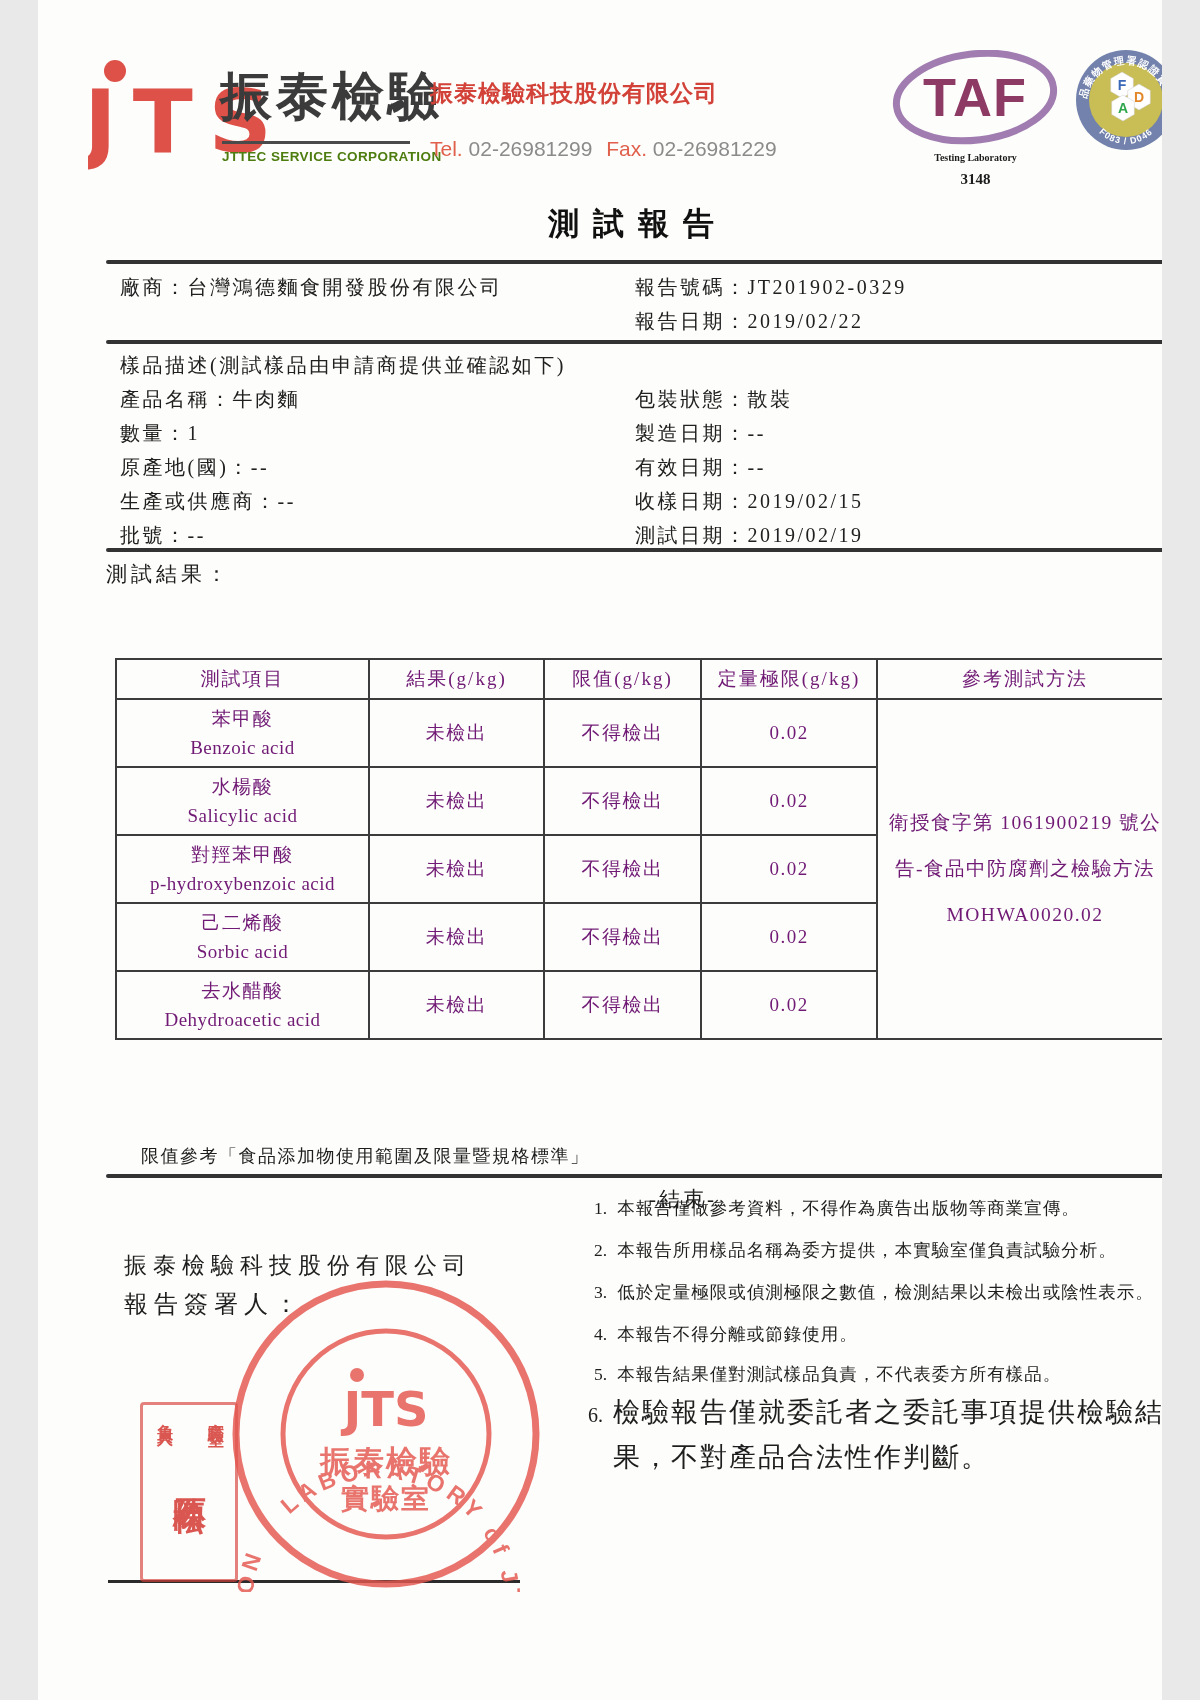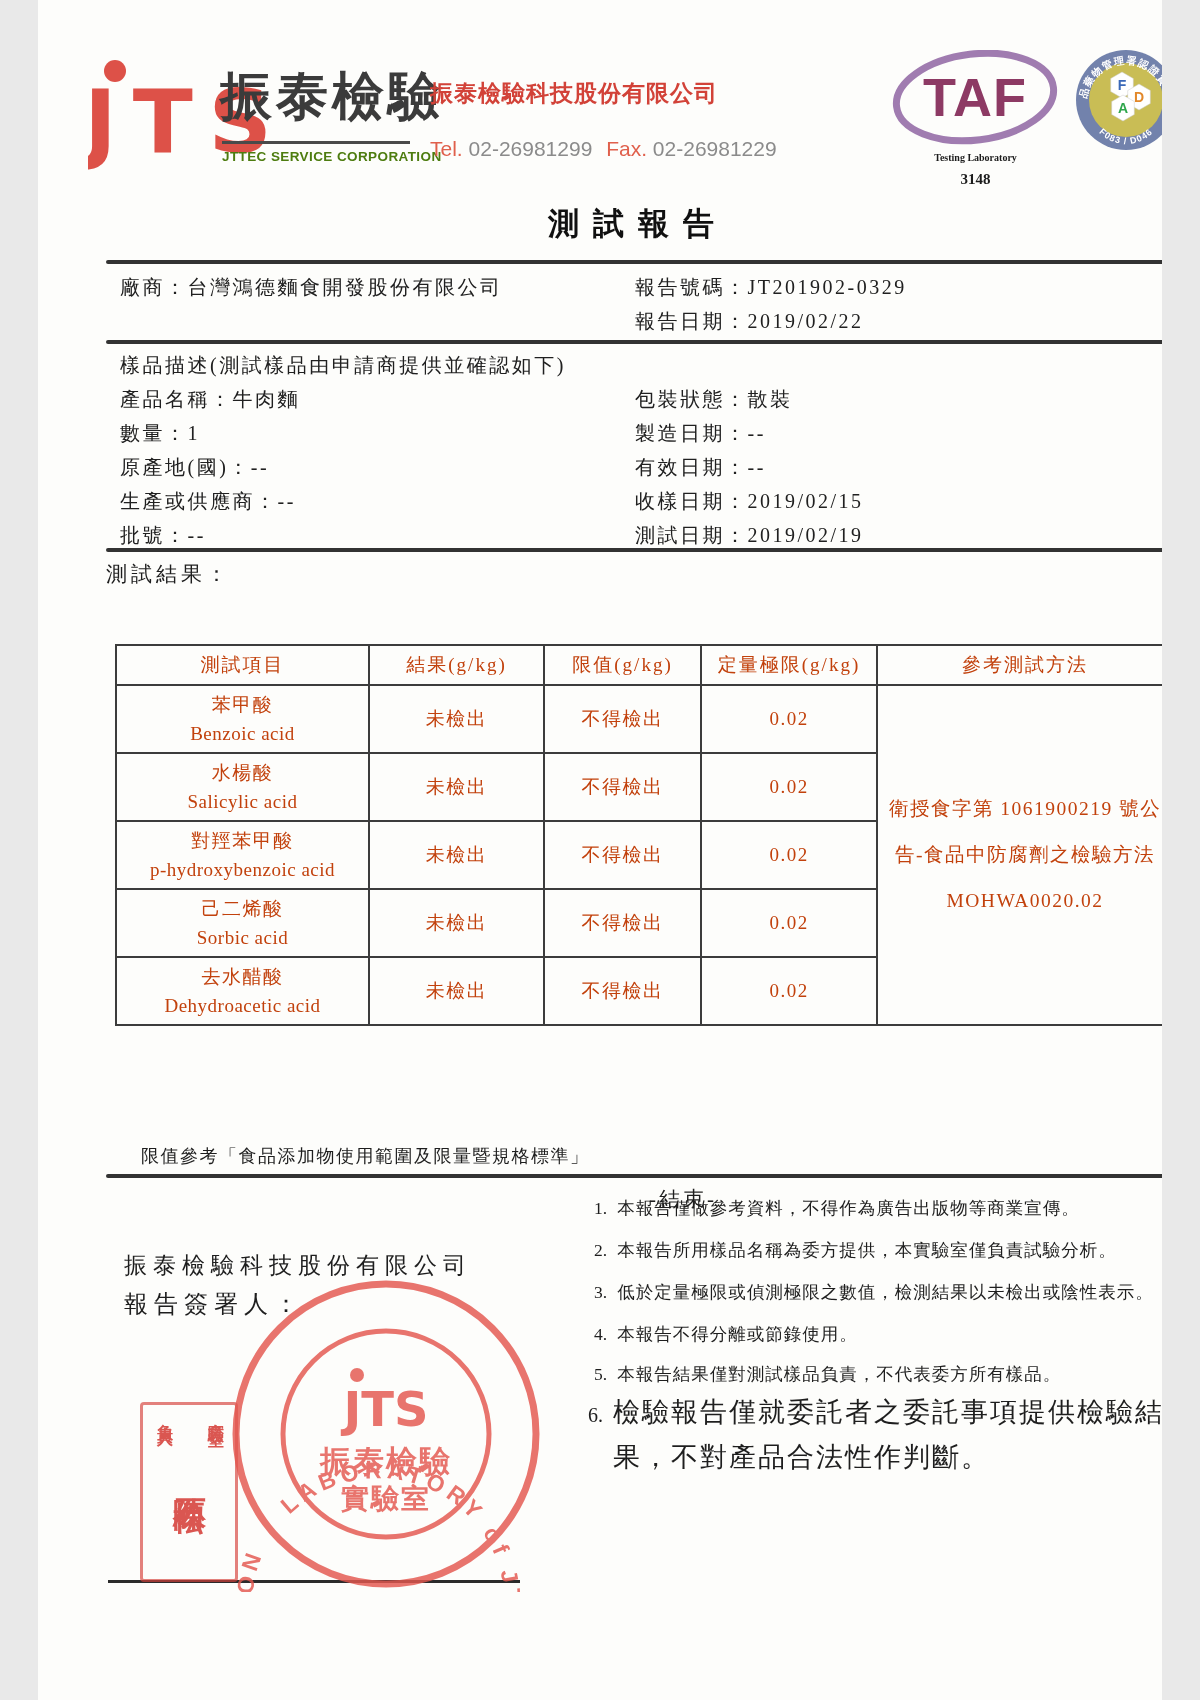--- a/index.html
+++ b/index.html
@@ -26,23 +26,23 @@
   .report-title{left:0;top:203px;width:1200px;text-align:center;font-size:31px;font-weight:600;letter-spacing:14px;color:#101010;}
   .rule{left:68px;width:1066px;height:4px;background:#333;border-radius:2px;}
 
   
   .info{font-size:20px;letter-spacing:2.5px;color:#202020;white-space:nowrap;}
   .colL{left:82px;} .colR{left:597px;}
 
   
   .results-title{left:68px;top:560px;font-size:21px;letter-spacing:4px;}
   table.results{
-    position:absolute;left:77px;top:644px;width:1057px;
+    position:absolute;left:77px;top:658px;width:1057px;
     border-collapse:collapse;table-layout:fixed;
-    font-size:19px;color:#c2410c;
+    font-size:19px;color:#701a75;
   }
   table.results th,table.results td{border:2px solid #3c3c3c;text-align:center;padding:0;}
   table.results th{height:38px;font-weight:500;letter-spacing:2px;}
   table.results td{height:66px;letter-spacing:1.5px;}
   td.c-name div{line-height:1.55;}
   td.c-name .en{letter-spacing:.5px;}
   td.c-method{letter-spacing:1px;font-size:19.5px;}
   td.c-method div{line-height:2.35;}
 
   

